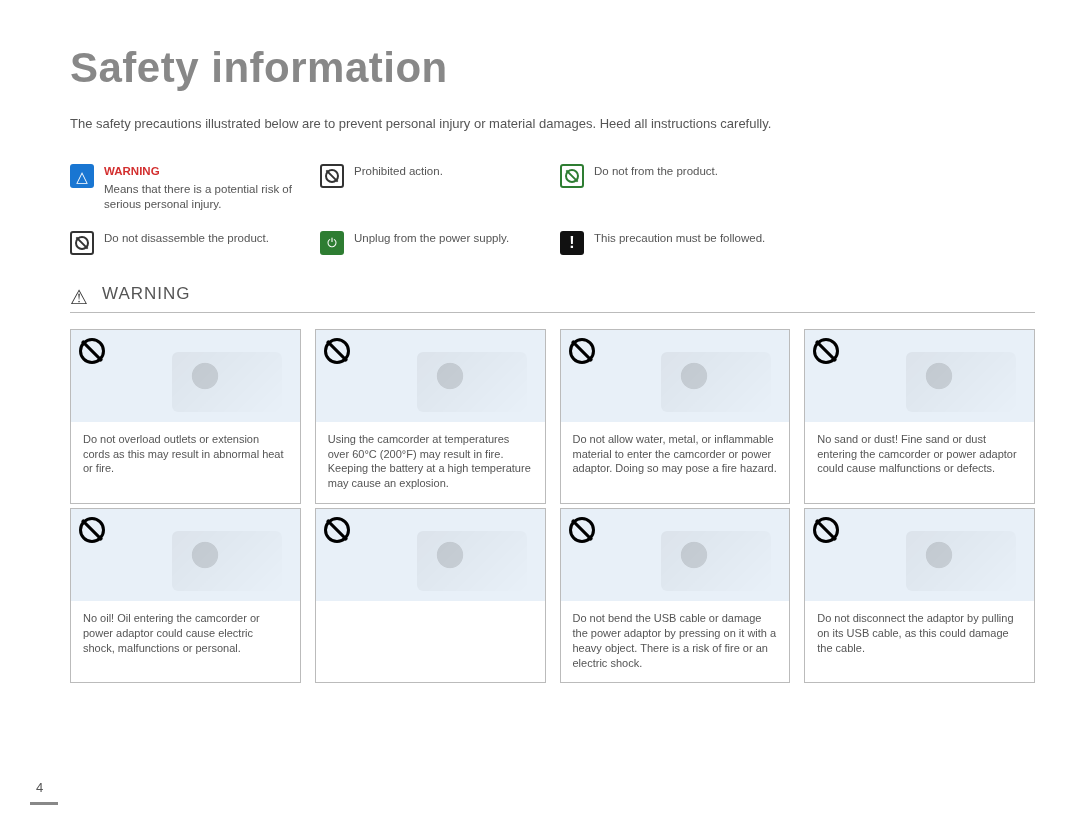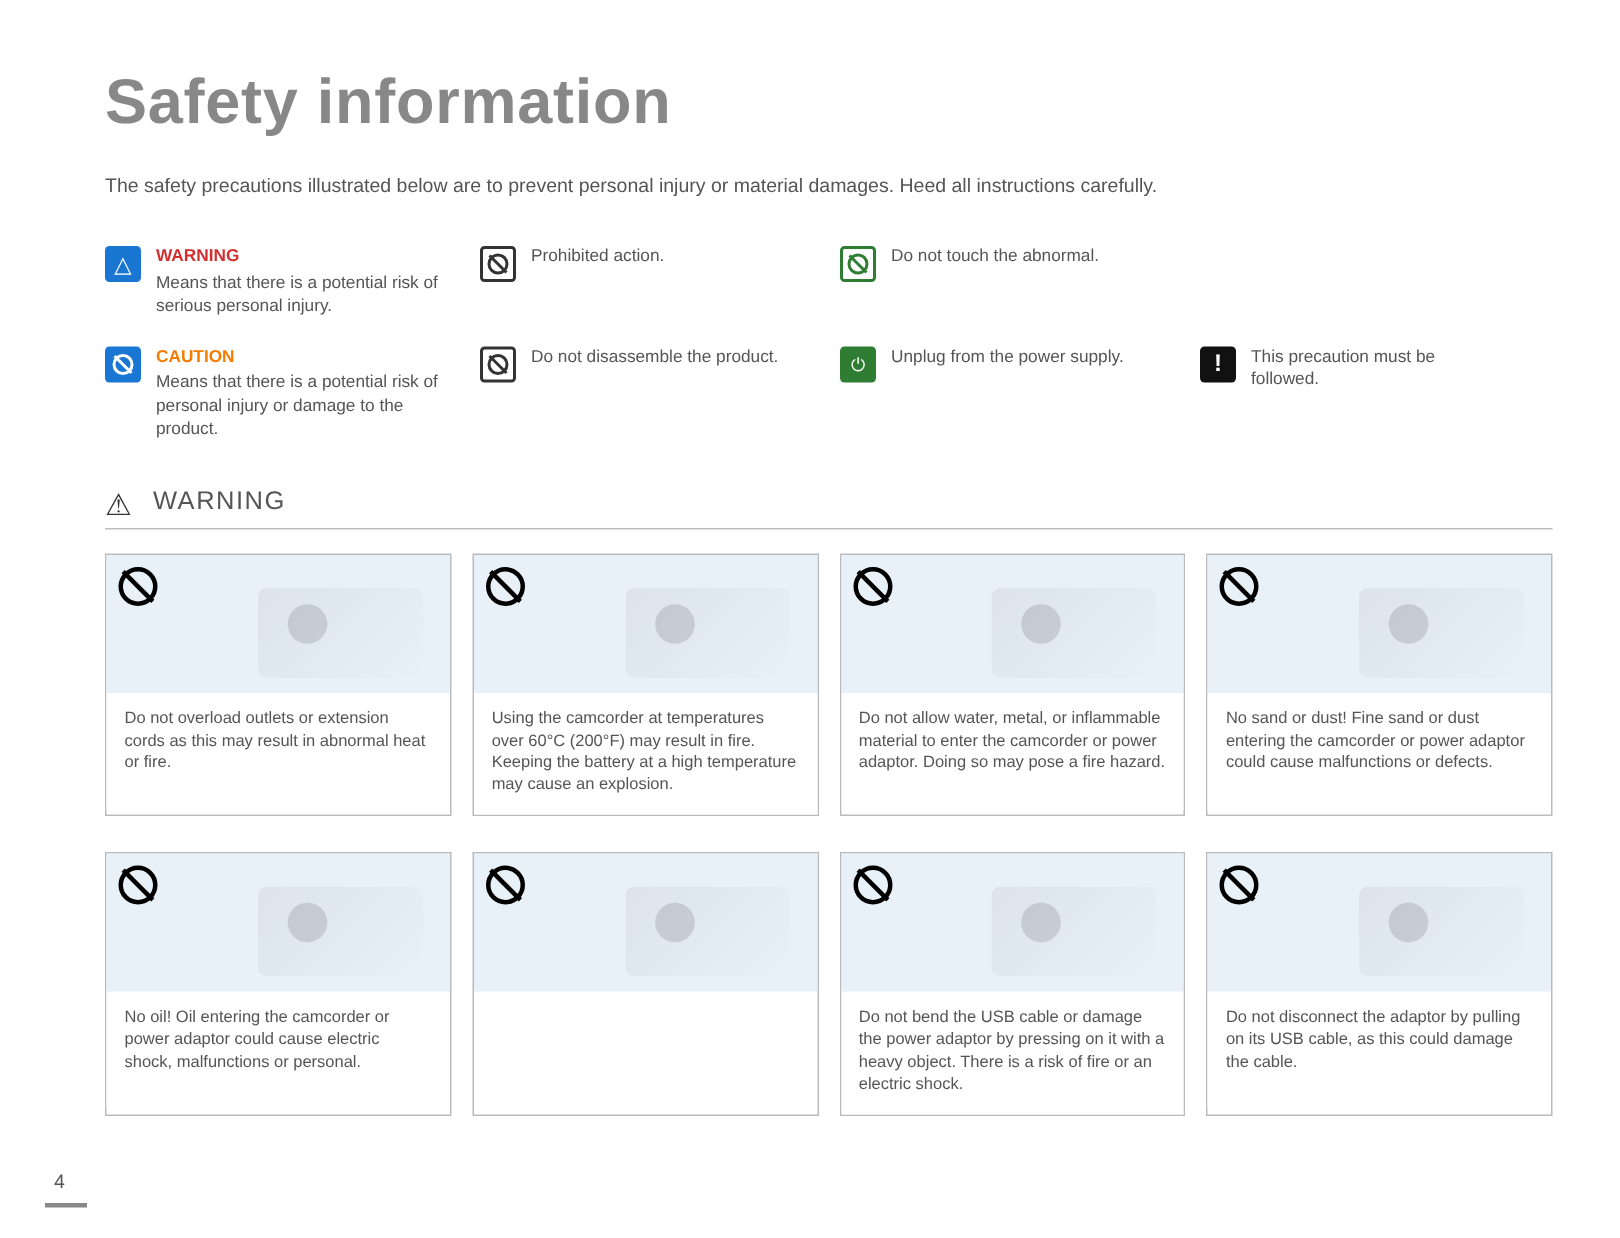--- a/index.html
+++ b/index.html
@@ -93,21 +93,21 @@
       font-size: 17px;
       letter-spacing: 1px;
       color: #555;
     }
 
     
     .cards {
       display: grid;
       grid-template-columns: repeat(4, 1fr);
       gap: 14px;
-      margin-bottom: 24px;
+      margin-bottom: 4px;
     }
     .card {
       border: 1px solid #bbb;
     }
     .card-img {
       background: #e8f0f8;
       height: 92px;
       position: relative;
     }
     .card-img .prohibit-big {
@@ -172,34 +172,25 @@
       <div class="legend-icon sq-outline">
           <span class="glyph-prohibit"></span>
         </div>
       <div class="legend-text">Prohibited action.</div>
     </div>
 
     <div class="legend-item">
       <div class="legend-icon sq-out-green">
           <span class="glyph-prohibit" style="color:#2e7d32"></span>
         </div>
-      <div class="legend-text">Do not touch the abnormal.</div>
+      <div class="legend-text">Do not from the product.</div>
     </div>
 
     <div></div>
 
-    <div class="legend-item">
-      <div class="legend-icon sq-blue">
-          <span class="glyph-prohibit" style="border-color:#fff"></span>
-        </div>
-      <div class="legend-text">
-        <span class="legend-title title-orange">CAUTION</span>
-        <span>Means that there is a potential risk of personal injury or damage to the product.</span>
-      </div>
-    </div>
 
     <div class="legend-item">
       <div class="legend-icon sq-outline">
           <span class="glyph-prohibit"></span>
         </div>
       <div class="legend-text">Do not disassemble the product.</div>
     </div>
 
     <div class="legend-item">
       <div class="legend-icon sq-green">

